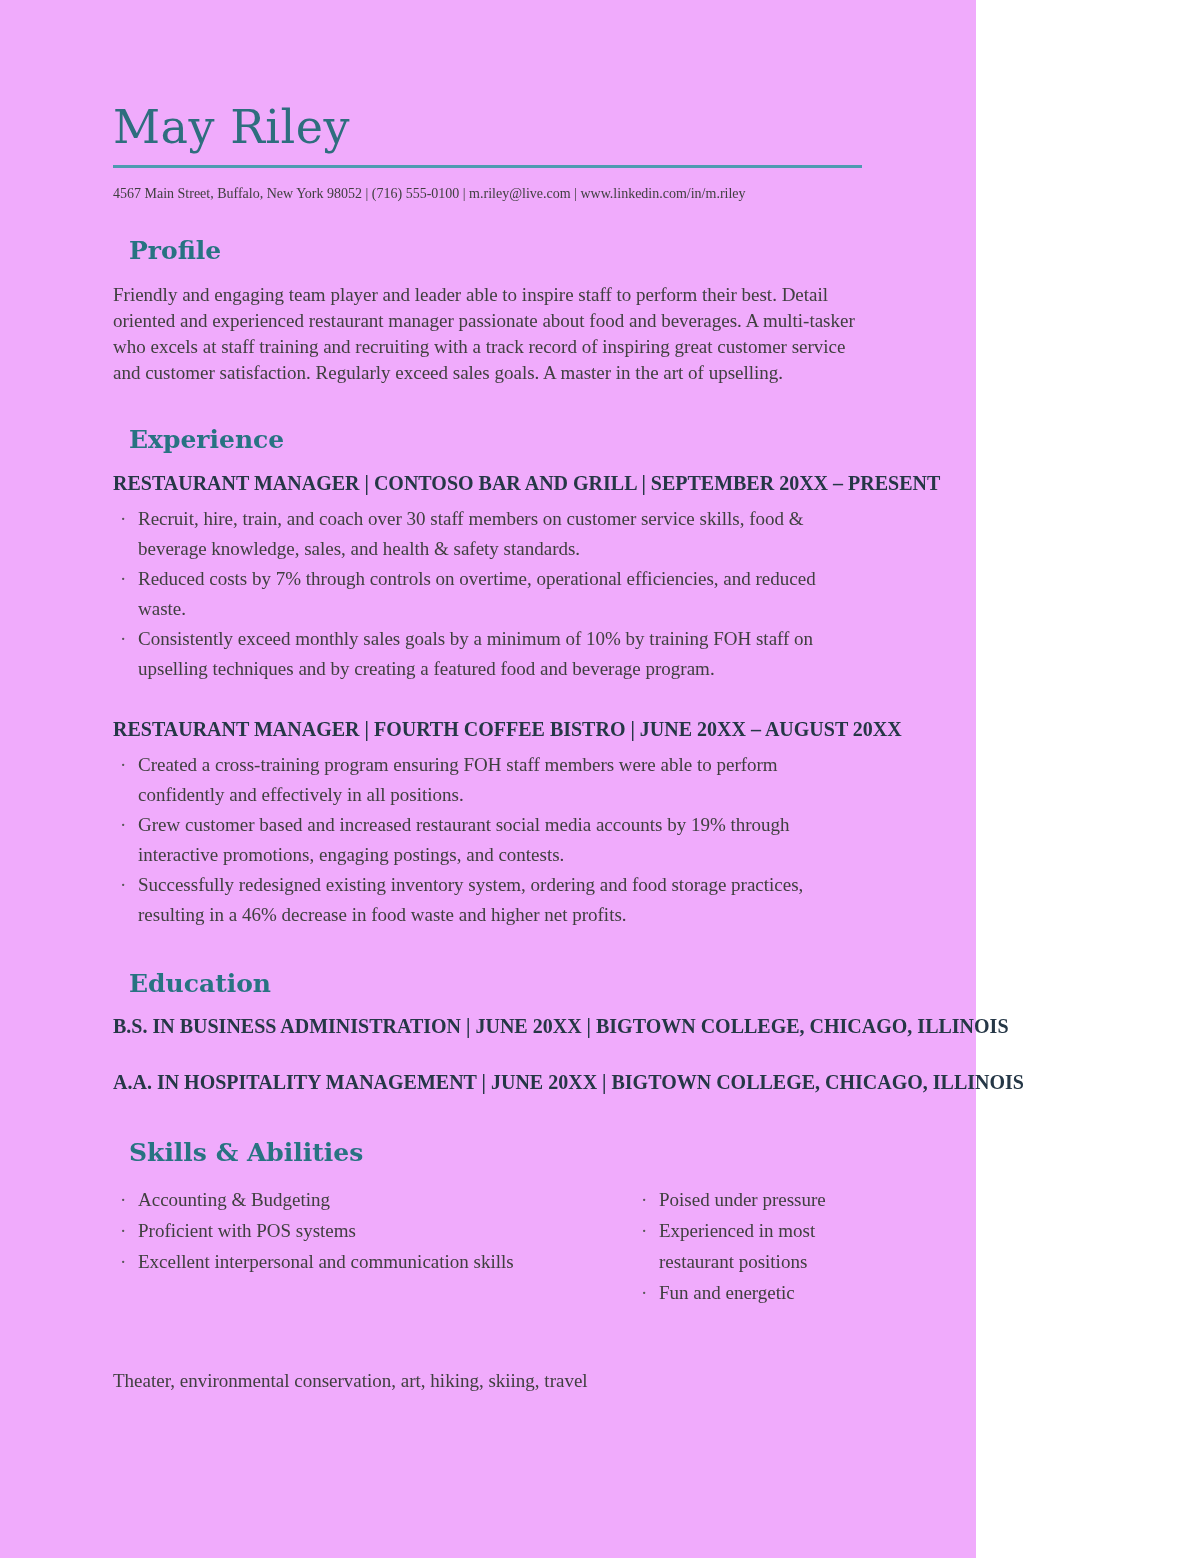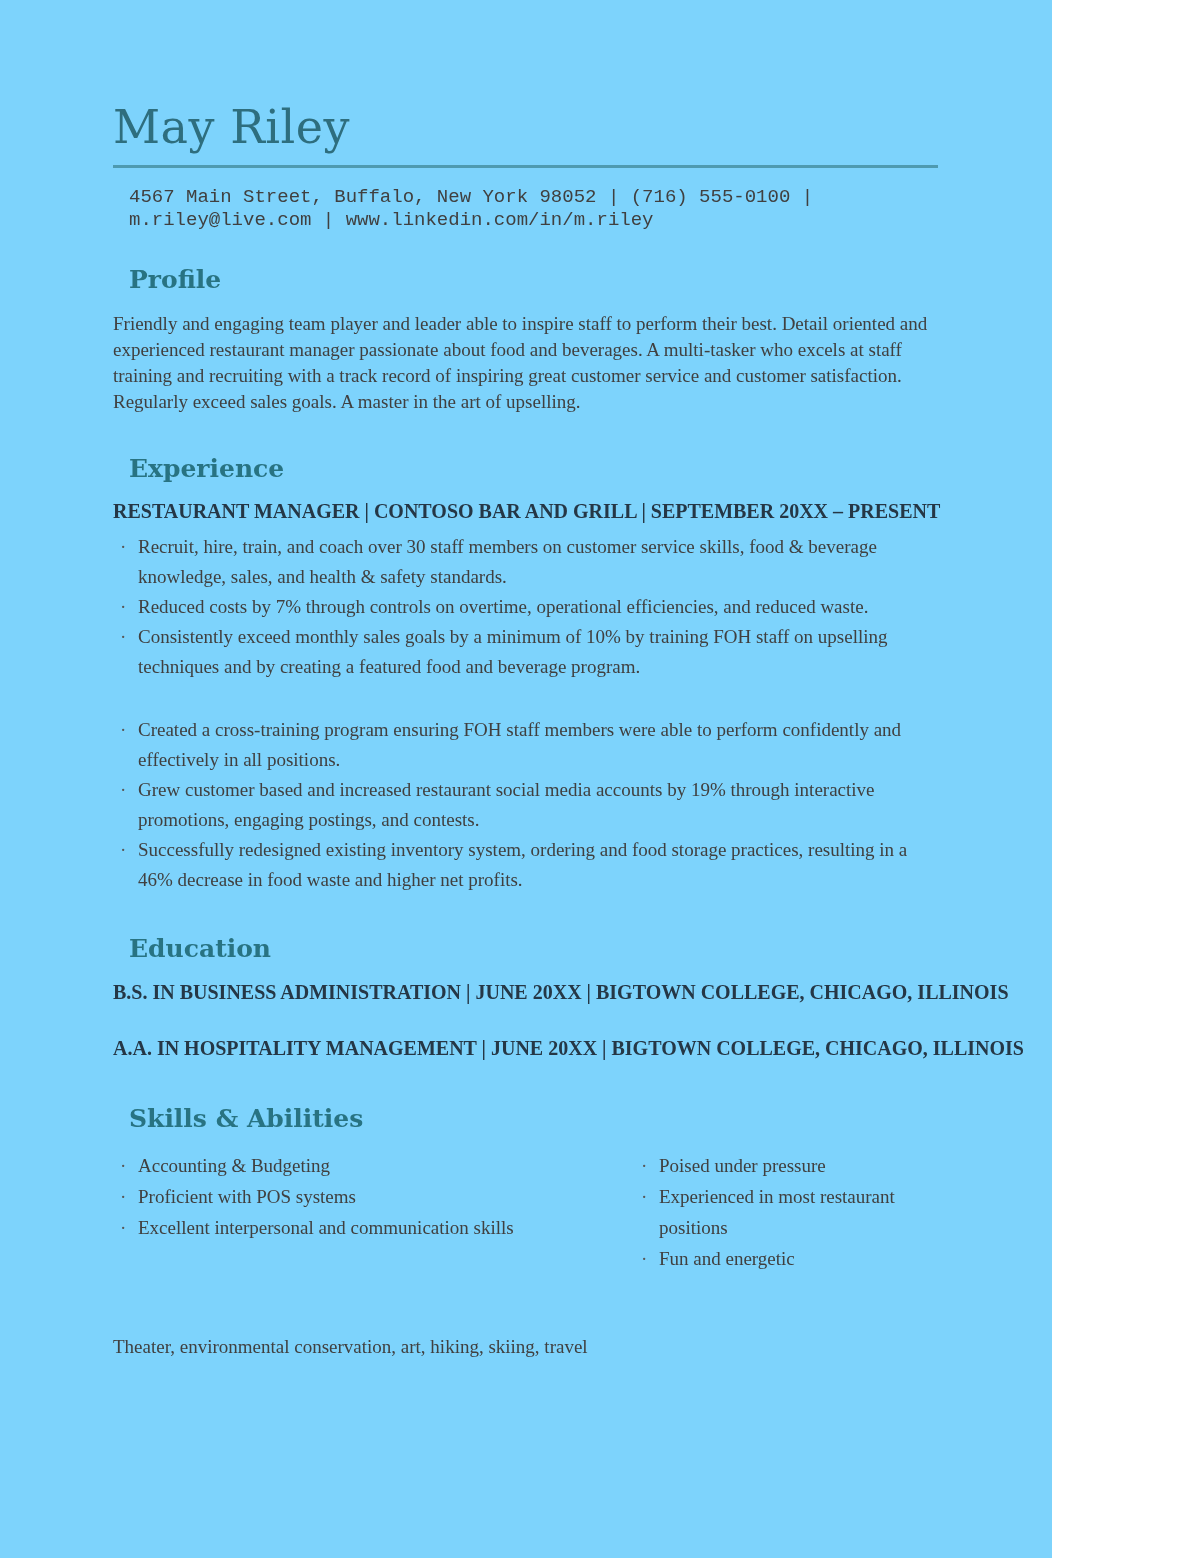--- a/index.html
+++ b/index.html
@@ -6,47 +6,46 @@
     --accent-teal: #287382;
     --name-teal: #2e6e7e;
     --rule-blue: #4e9ab0;
     --body-text: #404040;
     --title-dark: #253746;
     --bullet-gray: #595959;
   }
   * { box-sizing: border-box; }
   html, body { margin: 0; padding: 0; background: #ffffff; }
   .page {
-    width: 1052px;
+    width: 976px;
     min-height: 1558px;
-    background: #7dd3fc;
+    background: #f0abfc;
     padding: 100px 114px 60px 113px;
     font-family: "Liberation Serif", "DejaVu Serif", serif;
     color: var(--body-text, #404040);
   }
   h1.name {
     margin: 0;
     font-family: "DejaVu Serif", "Liberation Serif", serif;
     font-weight: 400;
     font-size: 46px;
     line-height: 1.18;
     color: var(--name-teal, #2e6e7e);
     letter-spacing: 0.5px;
   }
   .rule {
     margin-top: 11px;
     height: 3px;
     background: var(--rule-blue, #4e9ab0);
   }
   p.contact {
-    margin: 18px 0 0 16px;
-    font-size: 19px;
+    margin: 18px 0 0 0;
+    font-size: 14px;
     line-height: 1.2;
     color: var(--body-text, #404040);
-    font-family: Liberation Mono, monospace;
   }
   h2.section-heading {
     margin: 16px;
     font-family: "DejaVu Serif", "Liberation Serif", serif;
     font-weight: 700;
     font-size: 25px;
     line-height: 1.15;
     color: var(--accent-teal, #287382);
   }
   section.profile { margin-top: 34px; }
@@ -125,20 +124,21 @@
     <div class="job">
       <h3 class="line-title">RESTAURANT MANAGER | CONTOSO BAR AND GRILL | SEPTEMBER 20XX – PRESENT</h3>
       <ul class="bullets">
         <li>Recruit, hire, train, and coach over 30 staff members on customer service skills, food &amp; beverage knowledge, sales, and health &amp; safety standards.</li>
         <li>Reduced costs by 7% through controls on overtime, operational efficiencies, and reduced waste.</li>
         <li>Consistently exceed monthly sales goals by a minimum of 10% by training FOH staff on upselling techniques and by creating a featured food and beverage program.</li>
       </ul>
     </div>
 
     <div class="job">
+      <h3 class="line-title">RESTAURANT MANAGER | FOURTH COFFEE BISTRO | JUNE 20XX – AUGUST 20XX</h3>
       <ul class="bullets">
         <li>Created a cross-training program ensuring FOH staff members were able to perform confidently and effectively in all positions.</li>
         <li>Grew customer based and increased restaurant social media accounts by 19% through interactive promotions, engaging postings, and contests.</li>
         <li>Successfully redesigned existing inventory system, ordering and food storage practices, resulting in a 46% decrease in food waste and higher net profits.</li>
       </ul>
     </div>
   </section>
 
   <section class="education">
     <h2 class="section-heading">Education</h2>

